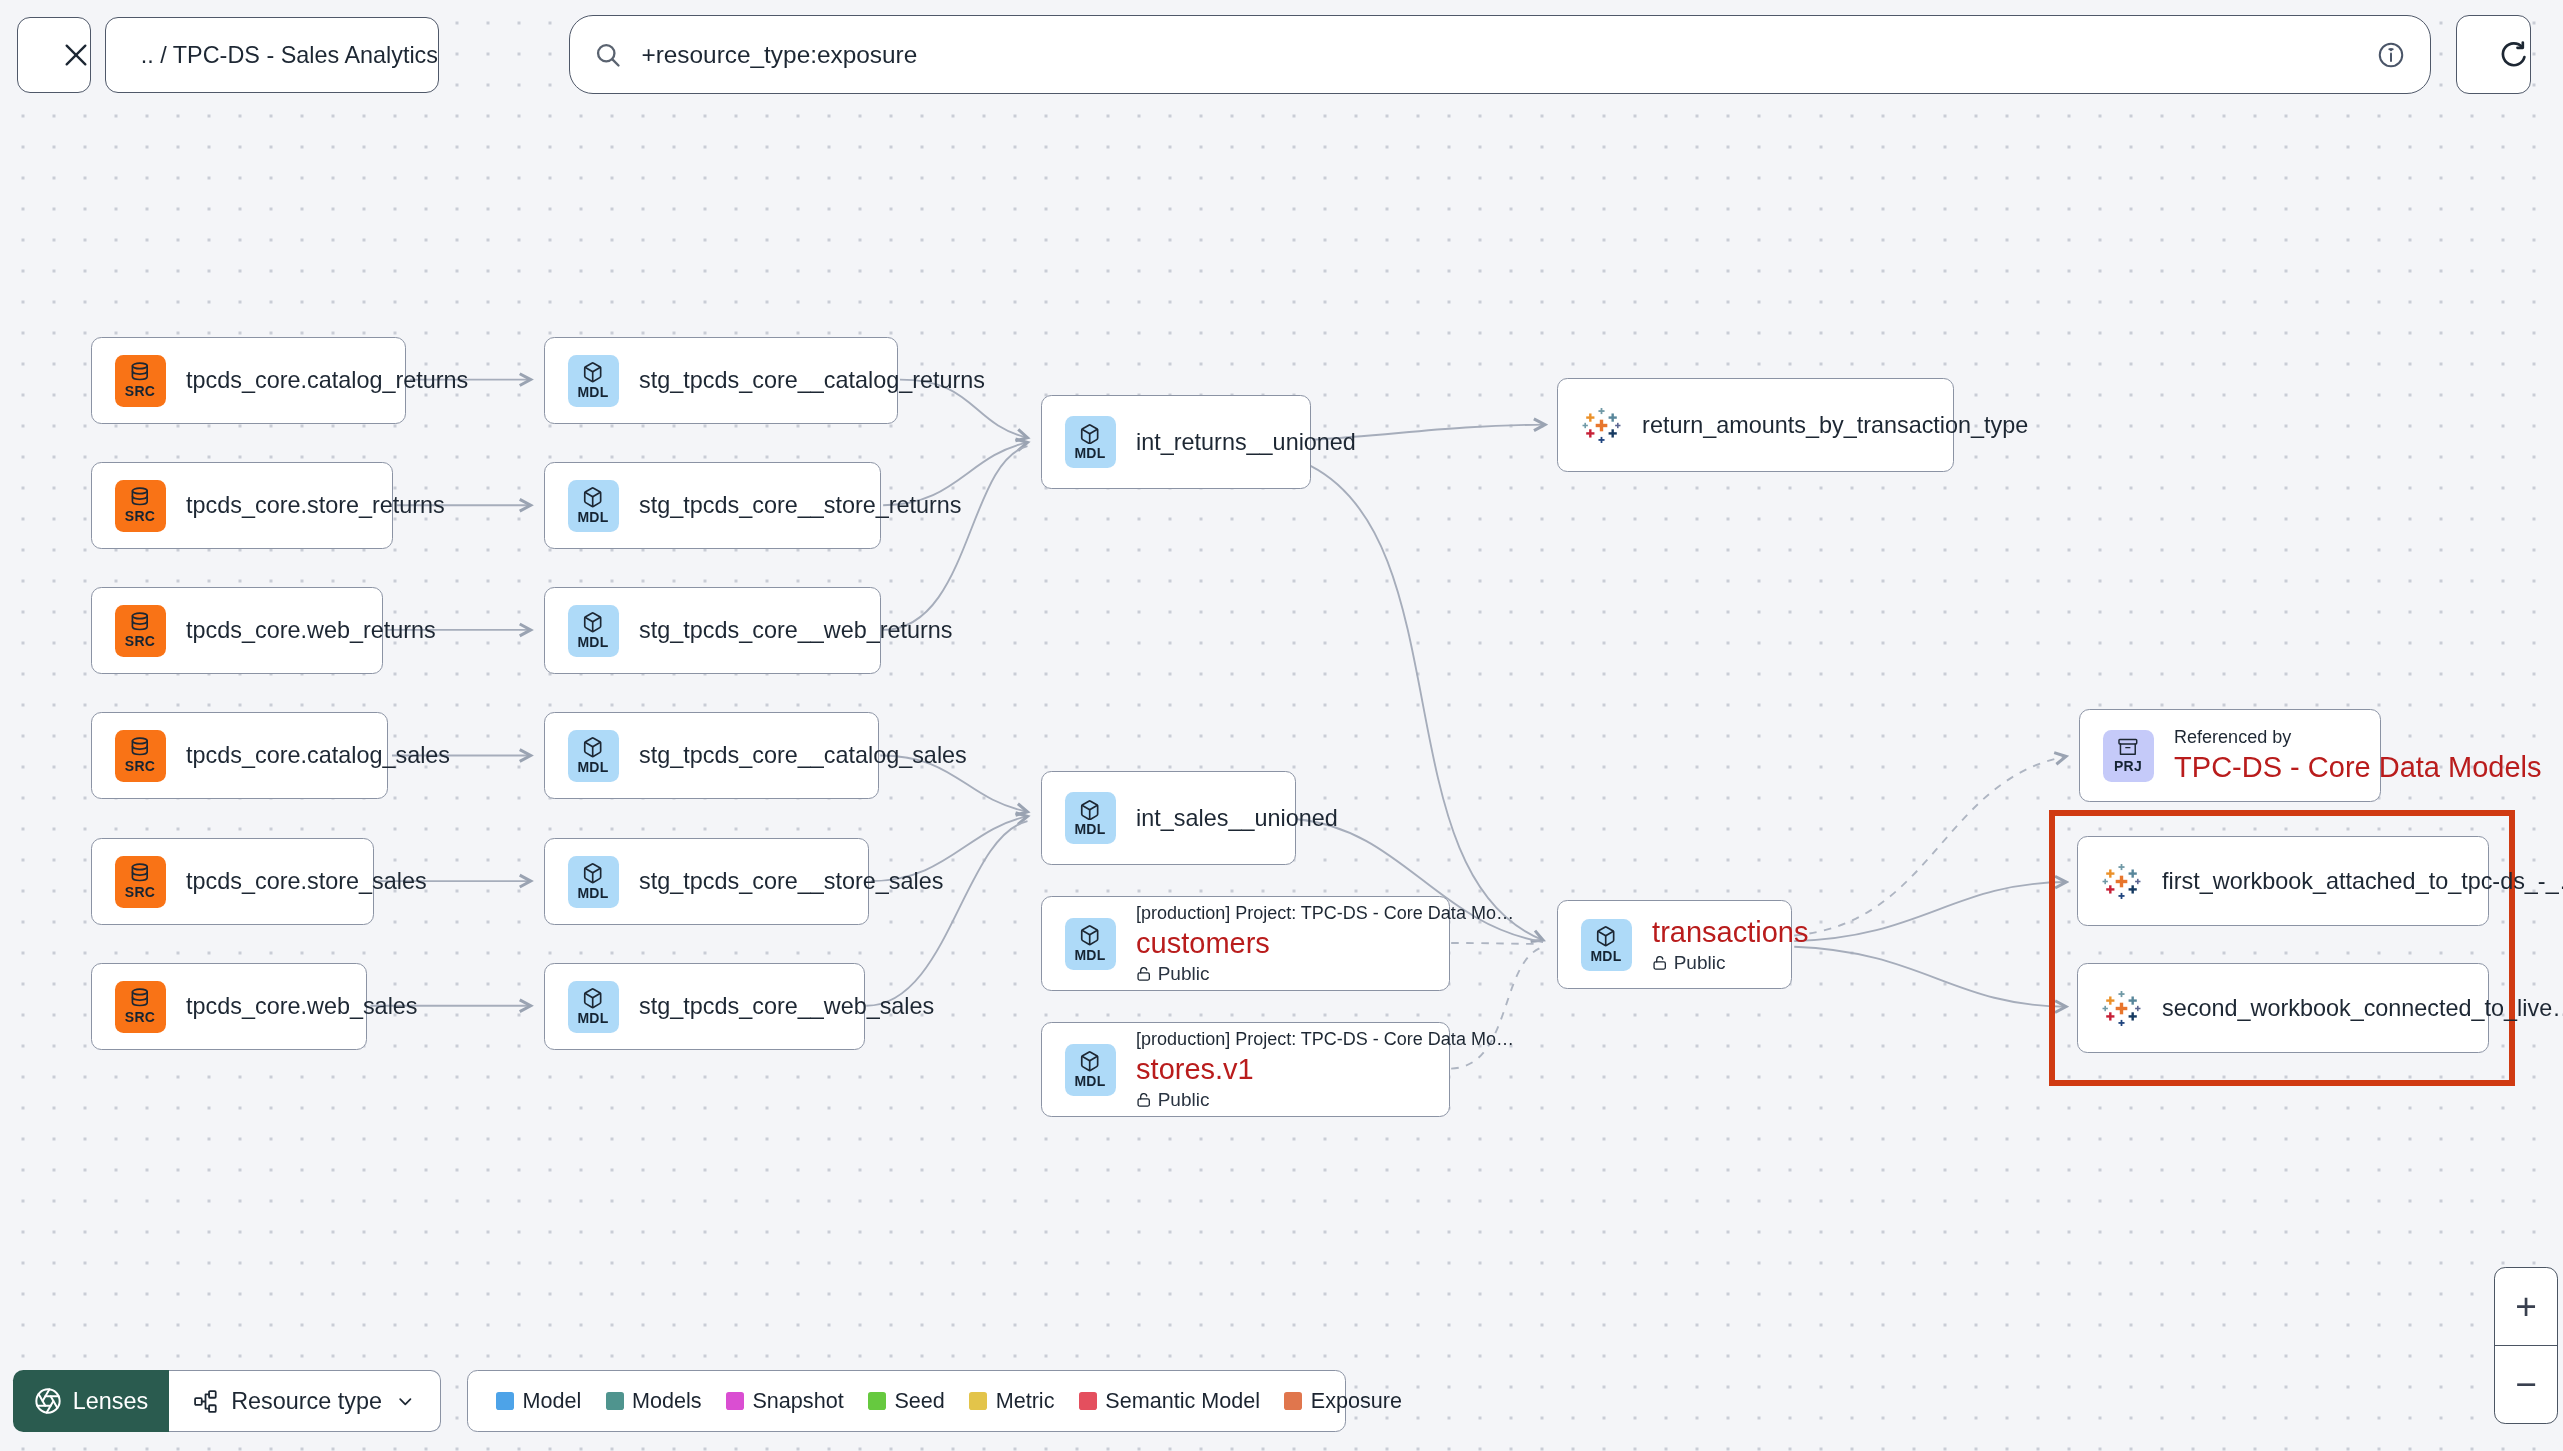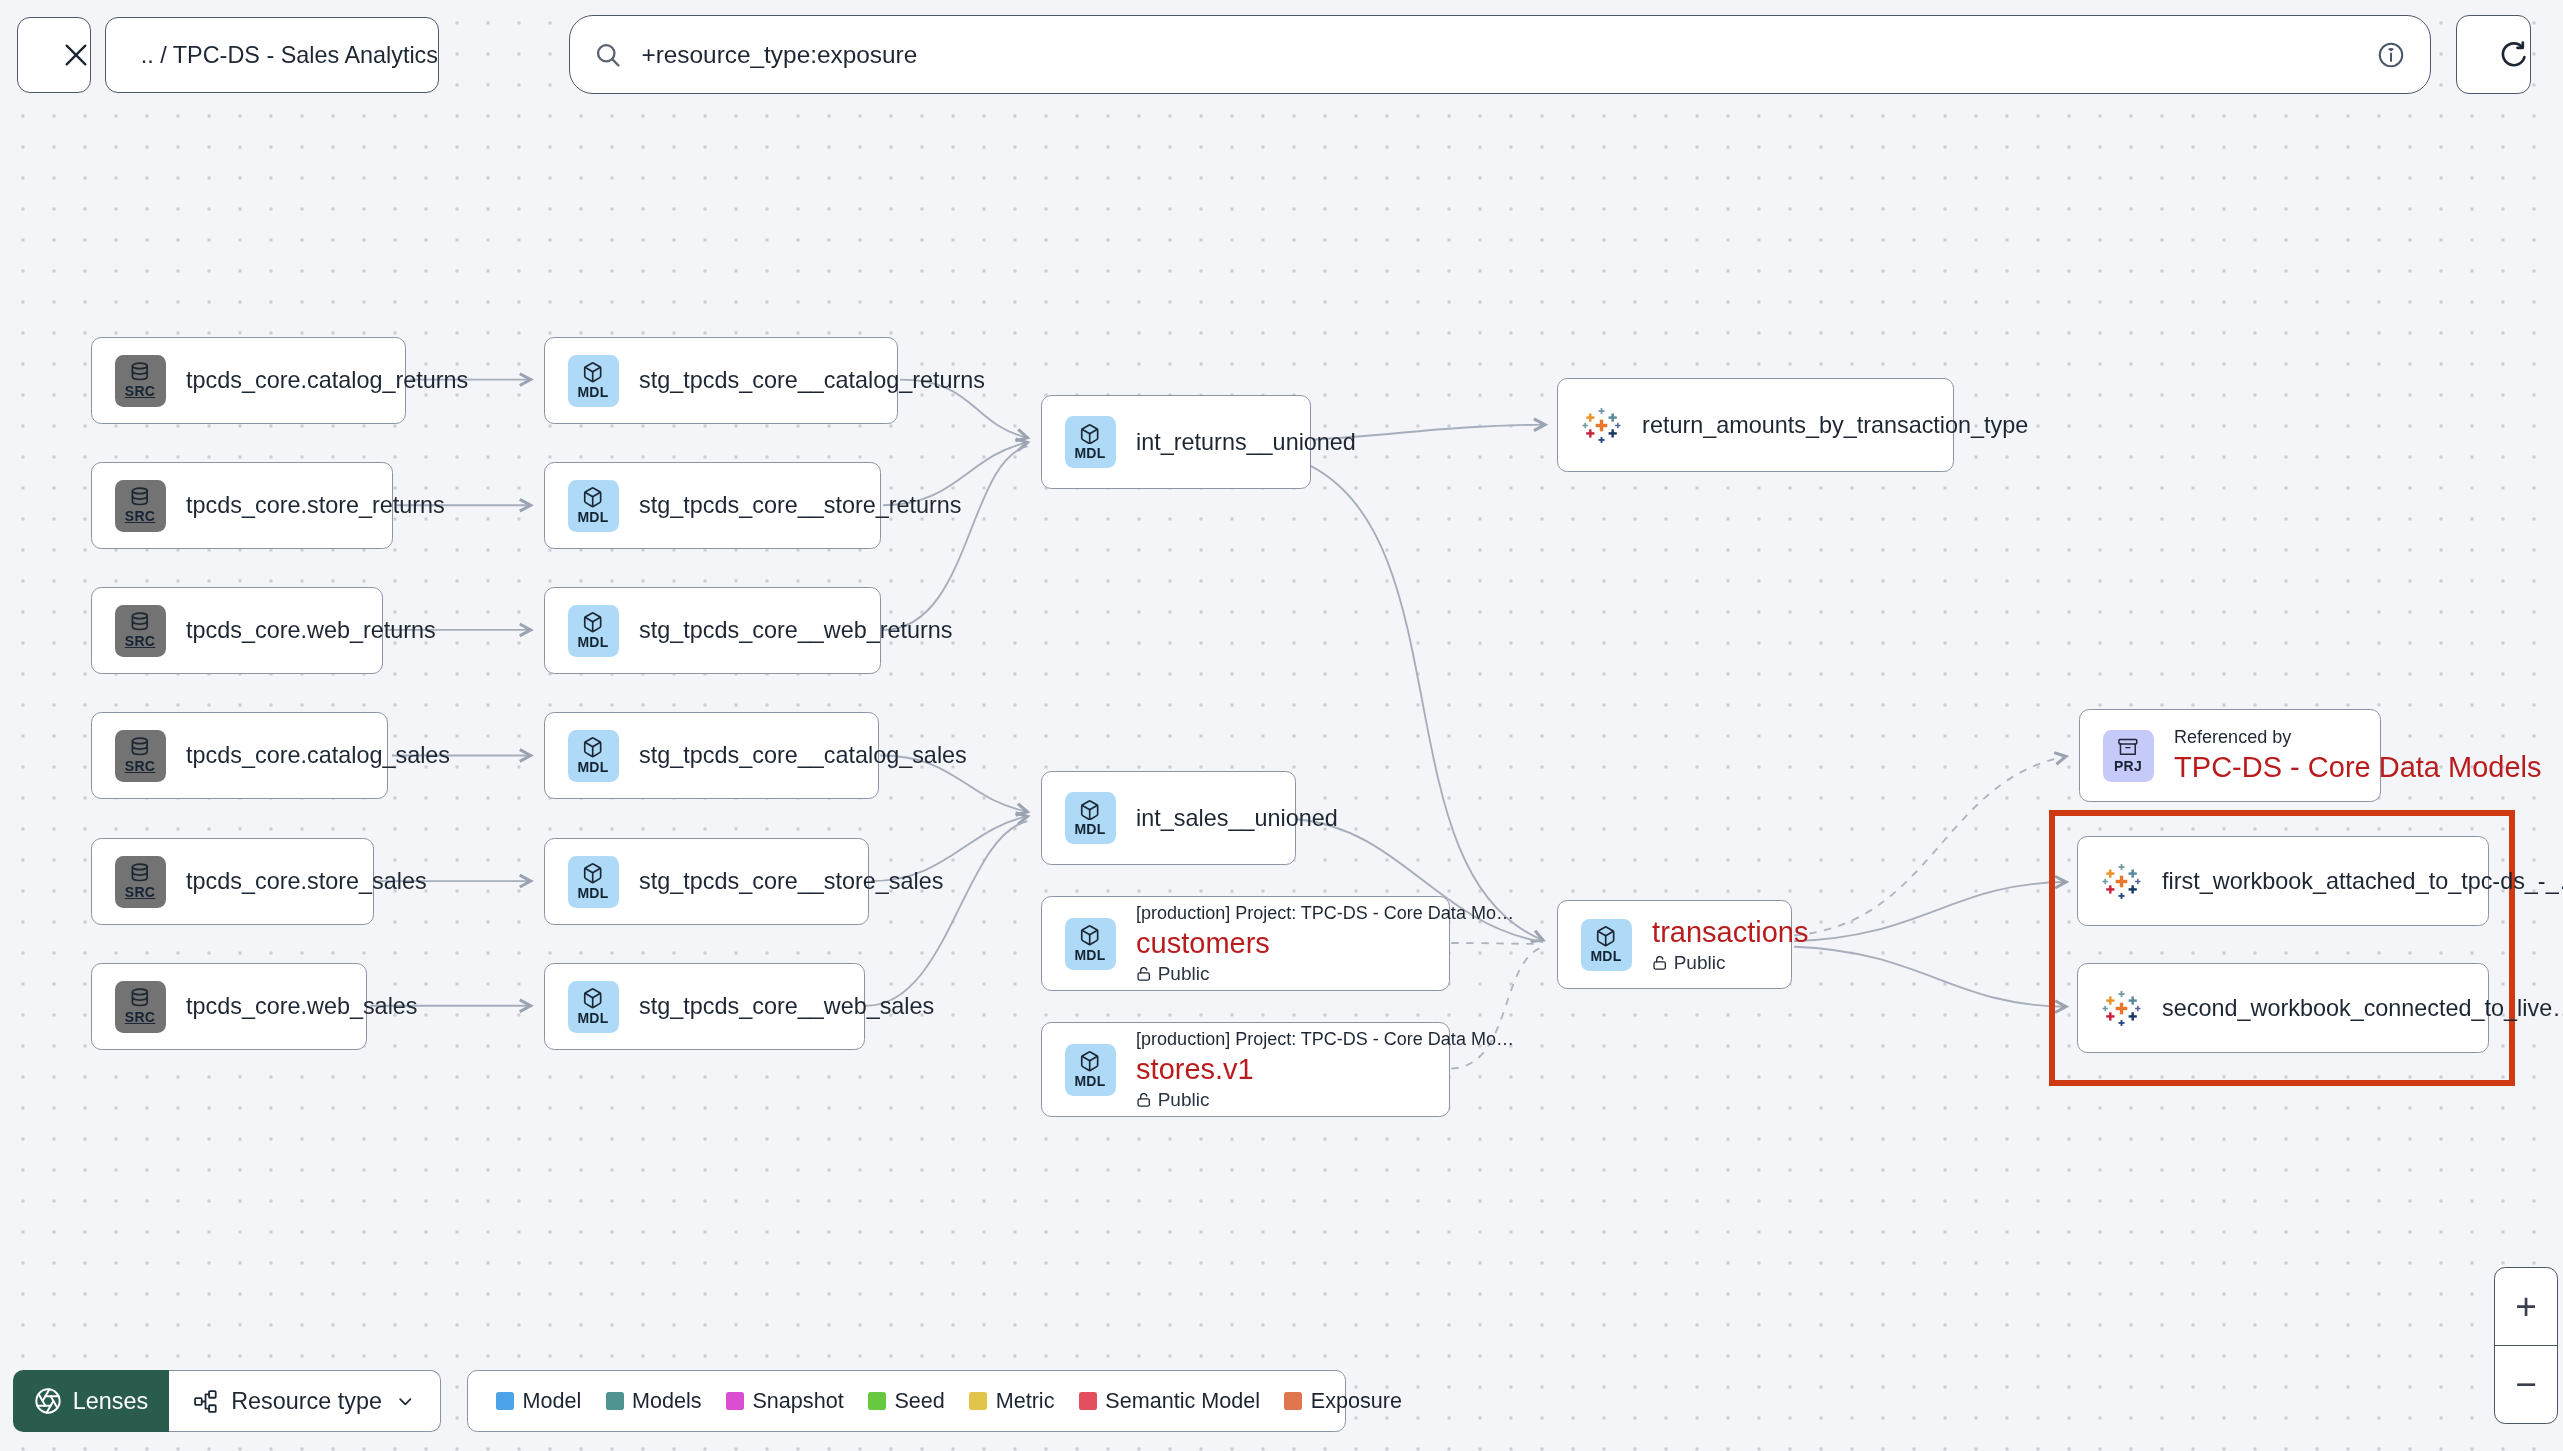--- a/index.html
+++ b/index.html
@@ -45,21 +45,21 @@
     position:absolute; z-index:3; height:87px; background:#fff;
     border:1.4px solid #8b93a4; border-radius:10.3px;
     display:flex; align-items:center; gap:20.6px; padding:0 22.5px; cursor:pointer;
   }
   .node-label { font-size:23.4px; color:#1d2733; white-space:nowrap; }
   .badge {
     flex:none; width:51px; height:52px; border-radius:8.4px;
     display:flex; flex-direction:column; align-items:center; justify-content:center; gap:0.9px;
   }
   .badge .badge-label { font-size:14px; font-weight:600; color:#152433; letter-spacing:0.3px; }
-  .badge.src { background:#737373;text-decoration:underline; }
+  .badge.src { background:#f97316; }
   .badge.mdl { background:#aedaf8; }
   .badge.prj { background:#c5caf9; }
   .node .col { display:flex; flex-direction:column; gap:3px; }
   .small-line { font-size:18px; color:#1d2733; white-space:nowrap; }
   .name-line { font-size:29px; color:#b91c1c; white-space:nowrap; }
   .access-line { font-size:19px; color:#2a3442; display:flex; align-items:center; gap:6.6px; }
 
   
   #lenses-group { position:absolute; left:13px; top:1370px; height:62px; display:flex; z-index:4; }
   #lenses-btn {

